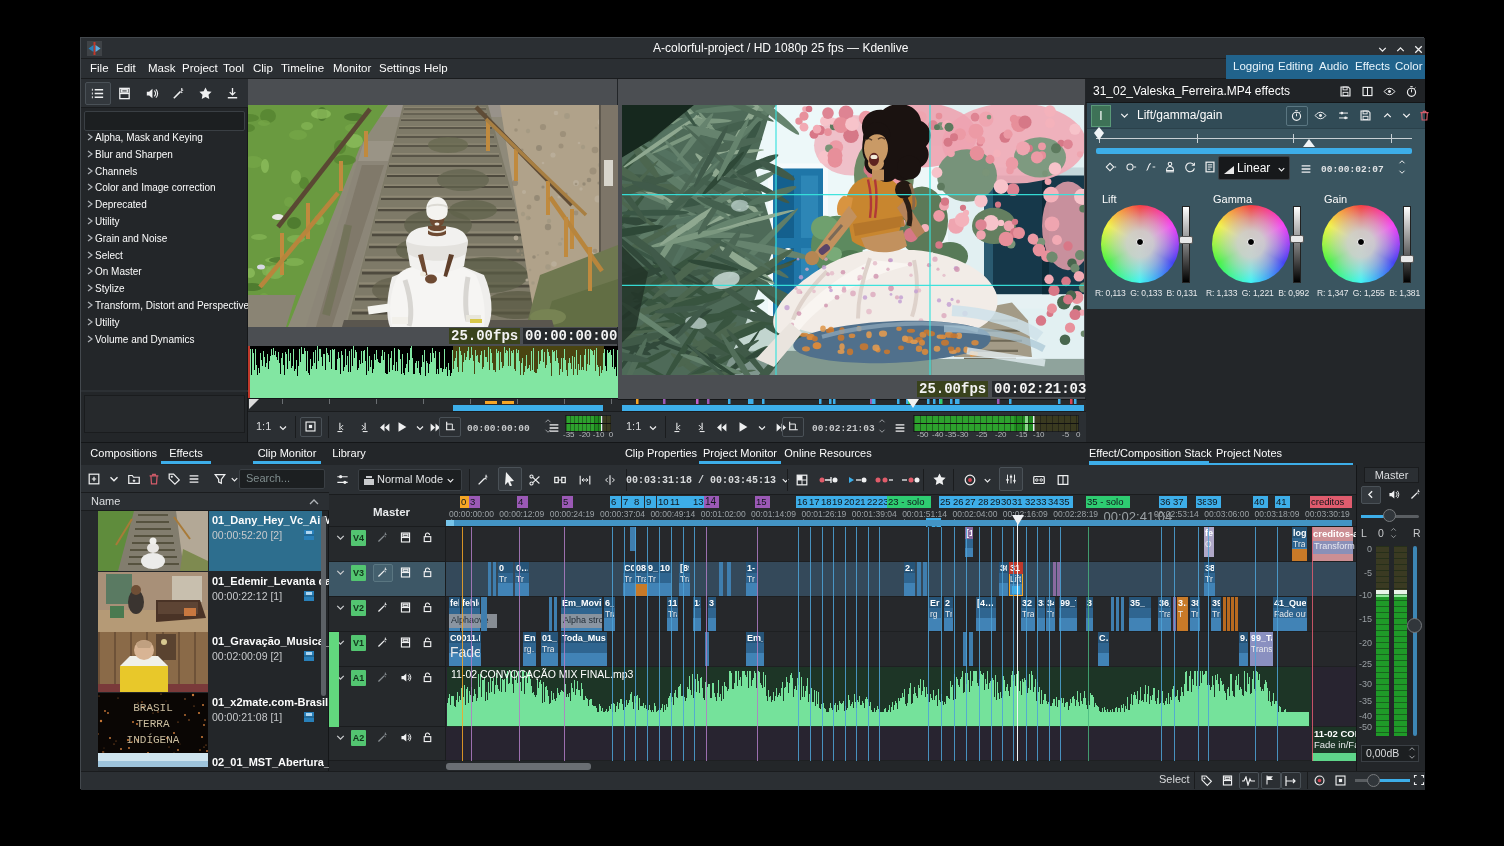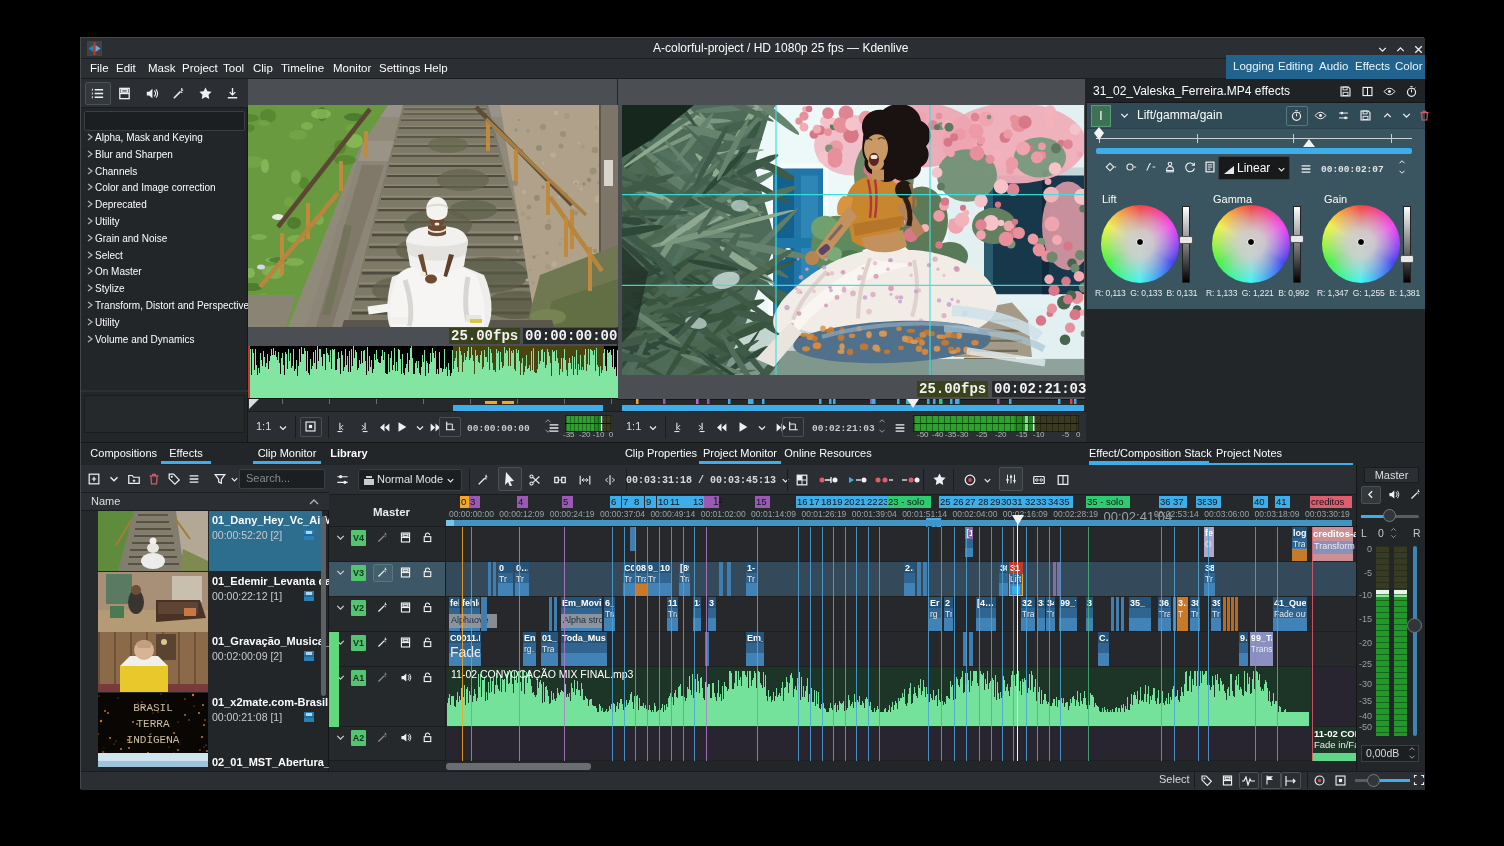--- a/index.html
+++ b/index.html
@@ -1229,21 +1229,21 @@
     <div class="abs" style="left:0px;top:404px;width:1344px;height:23px;background:#232629;border-top:1px solid #141618"></div>
     <div class="abs" style="left:4px;top:405px;width:72px;height:21px;">
       <div style="color:#fcfcfc;font-size:11px;text-align:right;padding-top:4px;white-space:nowrap">Compositions</div>
     </div>
     <div class="abs" style="left:80px;top:405px;width:50px;height:21px;border-bottom:3px solid #3daee9;">
       <div style="color:#fcfcfc;font-size:11px;text-align:center;padding-top:4px;white-space:nowrap">Effects</div>
     </div>
     <div class="abs" style="left:172px;top:405px;width:68px;height:21px;border-bottom:3px solid #3daee9;">
       <div style="color:#fcfcfc;font-size:11px;text-align:center;padding-top:4px;white-space:nowrap">Clip Monitor</div>
     </div>
-    <div class="abs" style="left:244px;top:405px;width:48px;height:21px;font-weight:bold;">
+    <div class="abs" style="left:244px;top:405px;width:48px;height:21px;">
       <div style="color:#fcfcfc;font-size:11px;text-align:center;padding-top:4px;white-space:nowrap">Library</div>
     </div>
     <div class="abs" style="left:540px;top:405px;width:80px;height:21px;">
       <div style="color:#fcfcfc;font-size:11px;text-align:center;padding-top:4px;white-space:nowrap">Clip Properties</div>
     </div>
     <div class="abs" style="left:618px;top:405px;width:82px;height:21px;border-bottom:3px solid #3daee9;">
       <div style="color:#fcfcfc;font-size:11px;text-align:center;padding-top:4px;white-space:nowrap">Project Monitor</div>
     </div>
     <div class="abs" style="left:700px;top:405px;width:94px;height:21px;">
       <div style="color:#fcfcfc;font-size:11px;text-align:center;padding-top:4px;white-space:nowrap">Online Resources</div>
@@ -1567,21 +1567,21 @@
     <div class="abs" style="left:588px;top:458px;width:15px;height:12px;background:#3daee9">
       <div style="font-size:9.5px;color:#10161a;padding:0 1px;line-height:12px;overflow:hidden">11</div>
     </div>
     <div class="abs" style="left:600px;top:458px;width:15px;height:12px;background:#3daee9">
       <div style="font-size:9.5px;color:#10161a;padding:16px 1px;line-height:12px;overflow:hidden">12</div>
     </div>
     <div class="abs" style="left:611px;top:458px;width:15px;height:12px;background:#3daee9">
       <div style="font-size:9.5px;color:#10161a;padding:0 1px;line-height:12px;overflow:hidden">13</div>
     </div>
     <div class="abs" style="left:623px;top:458px;width:15px;height:12px;background:#9b59b6">
-      <div style="font-size:10px;color:#10161a;padding:0 9px;line-height:12px;overflow:hidden">14</div>
+      <div style="font-size:10px;color:#10161a;padding:0 1px;line-height:12px;overflow:hidden">14</div>
     </div>
     <div class="abs" style="left:674px;top:458px;width:15px;height:12px;background:#9b59b6">
       <div style="font-size:9.5px;color:#10161a;padding:0 1px;line-height:12px;overflow:hidden">15</div>
     </div>
     <div class="abs" style="left:715px;top:458px;width:15px;height:12px;background:#3daee9">
       <div style="font-size:9.5px;color:#10161a;padding:0 1px;line-height:12px;overflow:hidden">16</div>
     </div>
     <div class="abs" style="left:727px;top:458px;width:15px;height:12px;background:#3daee9">
       <div style="font-size:9.5px;color:#10161a;padding:0 1px;line-height:12px;overflow:hidden">17</div>
     </div>

